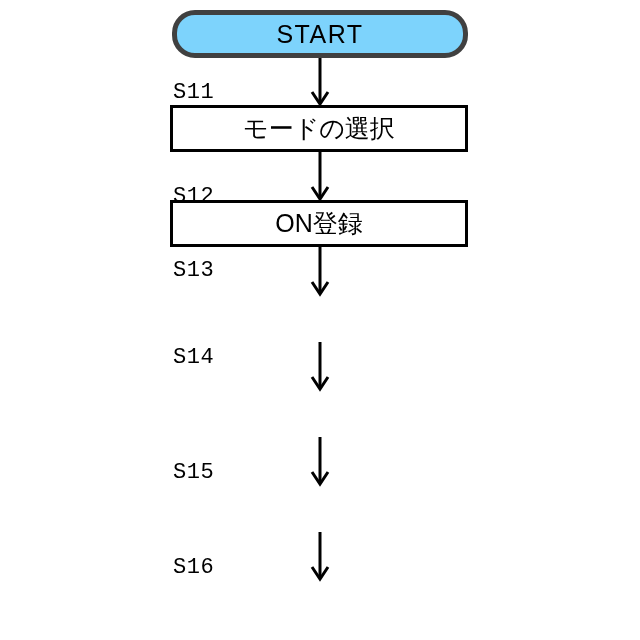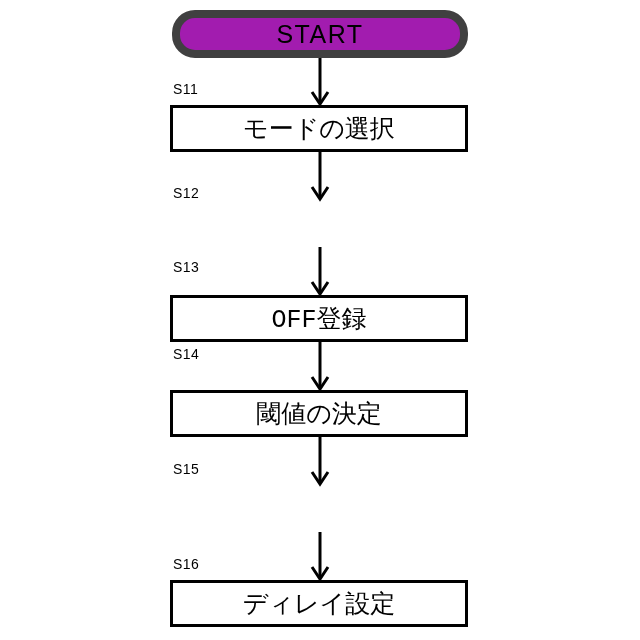--- a/index.html
+++ b/index.html
@@ -9,40 +9,40 @@
     background:#ffffff;
     font-family:"Liberation Sans","DejaVu Sans",sans-serif;
     color:#000;
     overflow:hidden;
   }
   .arrow-layer{position:absolute;left:0;top:0;width:640px;height:640px;}
   .terminal{
     position:absolute;left:172px;top:10px;
     width:296px;height:48px;
     box-sizing:border-box;
-    border:8px solid #404040;border-radius:23px;
-    background:#a21caf;
+    border:5px solid #404040;border-radius:23px;
+    background:#7dd3fc;
     display:flex;align-items:center;justify-content:center;
     font-size:25px;letter-spacing:1.5px;
   }
   .flow-box{
     position:absolute;left:170px;
     width:298px;height:47px;
     box-sizing:border-box;
     border:3px solid #000;
     background:#fff;
     display:flex;align-items:center;justify-content:center;
     font-size:25px;
     white-space:nowrap;
-    font-family:Liberation Mono, monospace;
   }
   .step-label{
     position:absolute;left:173px;
-    font-size:14px;line-height:1;
+    font-size:22px;line-height:1;
     letter-spacing:0.5px;
+    font-family:Liberation Mono, monospace;
   }
 </style>
 </head>
 <body>
 
 <div class="canvas">
 
   <svg class="arrow-layer" viewBox="0 0 640 640">
     <g stroke="#000" stroke-width="3" fill="none">
       <g>
@@ -75,31 +75,25 @@
   <div class="terminal">
     <span>START</span>
   </div>
 
   <div class="step-label" style="top:82px">S11</div>
   <div class="flow-box" style="top:105px">
     <span>モードの選択</span>
   </div>
 
   <div class="step-label" style="top:186px">S12</div>
+  <div class="flow-box" style="top:200px">
+    <span>ON登録</span>
+  </div>
 
   <div class="step-label" style="top:260px">S13</div>
-  <div class="flow-box" style="top:295px">
-    <span>OFF登録</span>
-  </div>
 
   <div class="step-label" style="top:347px">S14</div>
-  <div class="flow-box" style="top:390px">
-    <span>閾値の決定</span>
-  </div>
 
   <div class="step-label" style="top:462px">S15</div>
 
   <div class="step-label" style="top:557px">S16</div>
-  <div class="flow-box" style="top:580px">
-    <span>ディレイ設定</span>
-  </div>
 
 </div>
 
 </body></html>

